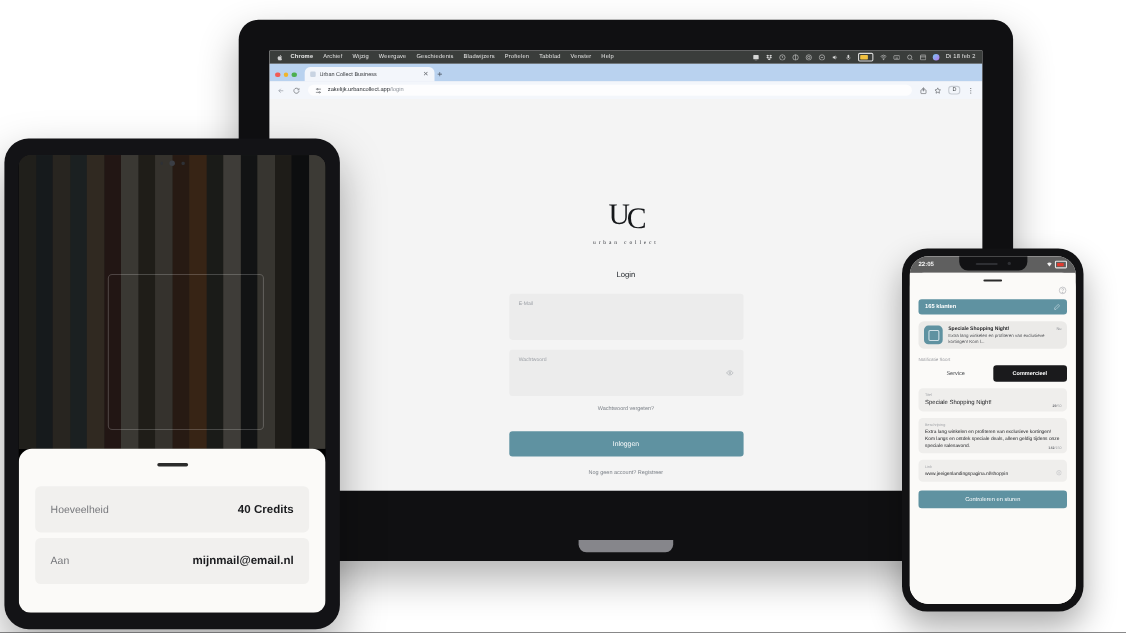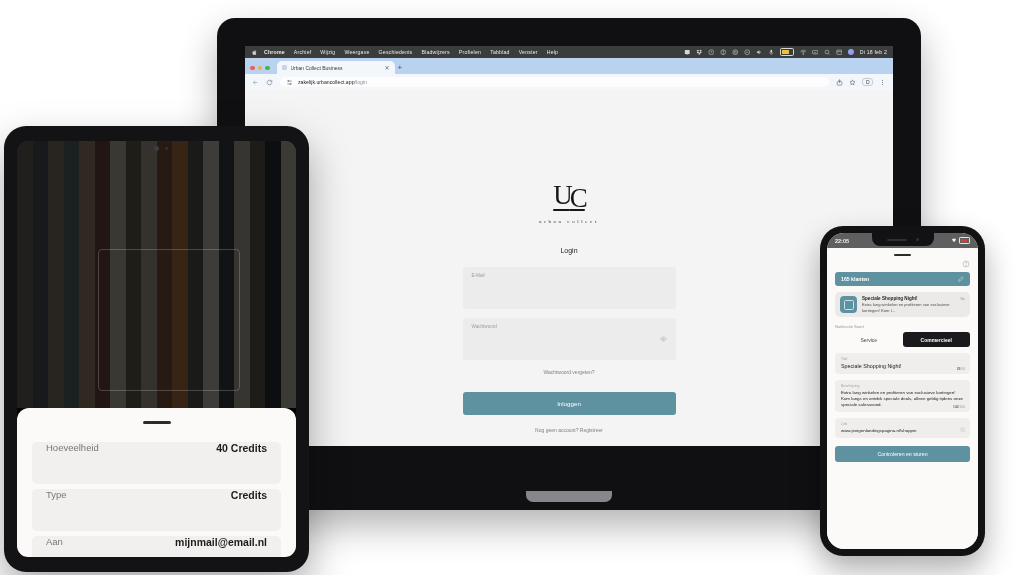--- a/index.html
+++ b/index.html
@@ -85,21 +85,21 @@
   }
 
   
   .page{
     position:absolute;left:0;right:0;top:44px;bottom:0;background:#f4f4f4;
     display:flex;flex-direction:column;align-items:center;
   }
   .logo-wrap{margin-top:95px;text-align:center;}
   .logo-uc{
     font-family:"Liberation Serif","DejaVu Serif",serif;font-size:27px;
-    color:#15171a;line-height:1;letter-spacing:-3px;text-decoration:underline;
+    color:#15171a;line-height:1;letter-spacing:-3px;
   }
   .logo-uc .u{position:relative;top:-3px;}
   .logo-sub{
     margin-top:7px;font-family:"Liberation Serif","DejaVu Serif",serif;
     font-size:5px;letter-spacing:2.6px;color:#30333a;
   }
   .login-title{margin-top:23px;font-size:7px;color:#22262b;}
   .form{width:213px;margin-top:13px;}
   .field{
     height:30px;background:#ececec;border-radius:3px;margin-bottom:9px;
@@ -149,21 +149,21 @@
   .sheet{
     position:absolute;left:0;right:0;bottom:0;top:267px;background:#fbfaf8;
     border-radius:12px 12px 0 0;padding:0 15px;
   }
   .grabber{
     width:28px;height:3px;border-radius:2px;background:#2b2b2b;
     margin:13px auto 18px auto;
   }
   .row{
     height:42px;background:#f1f0ee;border-radius:5px;margin-bottom:5px;
-    display:flex;justify-content:space-between;padding:0 14px;
+    display:flex;align-items:center;justify-content:space-between;padding:0 14px;
   }
   .row .k{font-size:9.5px;color:#77787c;}
   .row .v{font-size:10.5px;color:#1b1c1f;font-weight:bold;}
 
   
   .phone{position:absolute;left:820px;top:226px;width:165px;height:330px;}
   .phone-body{
     position:absolute;inset:0;background:#121214;border-radius:23px;
     box-shadow:0 14px 30px rgba(0,0,0,.32);
   }
@@ -422,24 +422,20 @@
       </div>
 
       <div class="sheet">
         <div class="grabber"></div>
 
         <div class="row">
           <span class="k">Hoeveelheid</span>
           <span class="v">40 Credits</span>
         </div>
         <div class="row">
-          <span class="k">Type</span>
-          <span class="v">Credits</span>
-        </div>
-        <div class="row">
           <span class="k">Aan</span>
           <span class="v">mijnmail@email.nl</span>
         </div>
       </div>
 
       <div class="tablet-cam">
         <i></i>
         <i class="big"></i>
         <i></i>
       </div>

